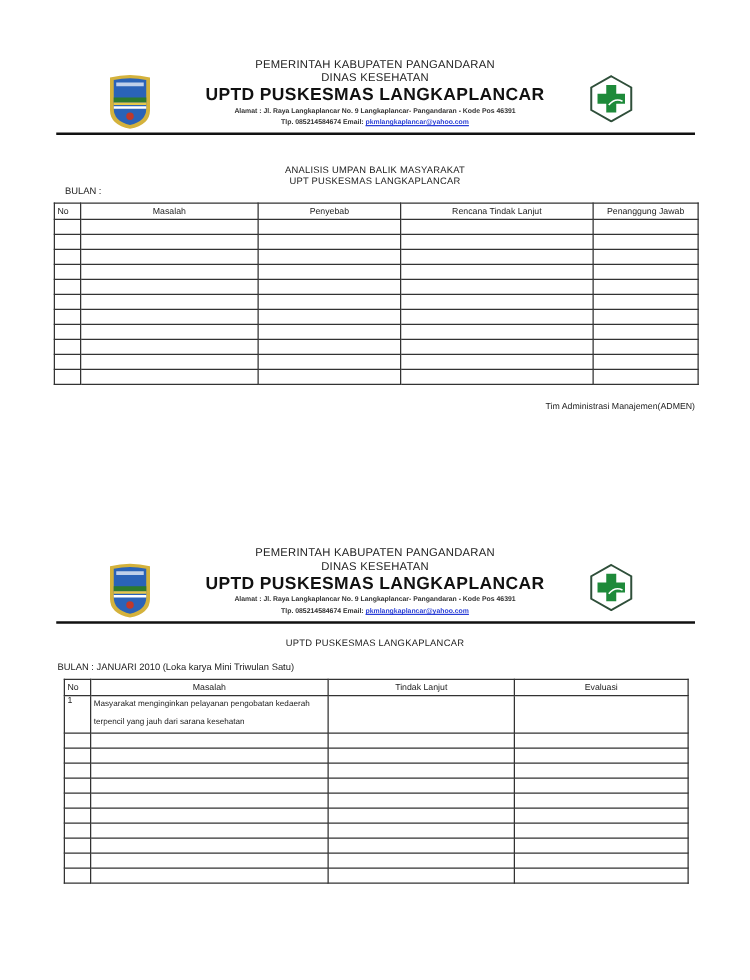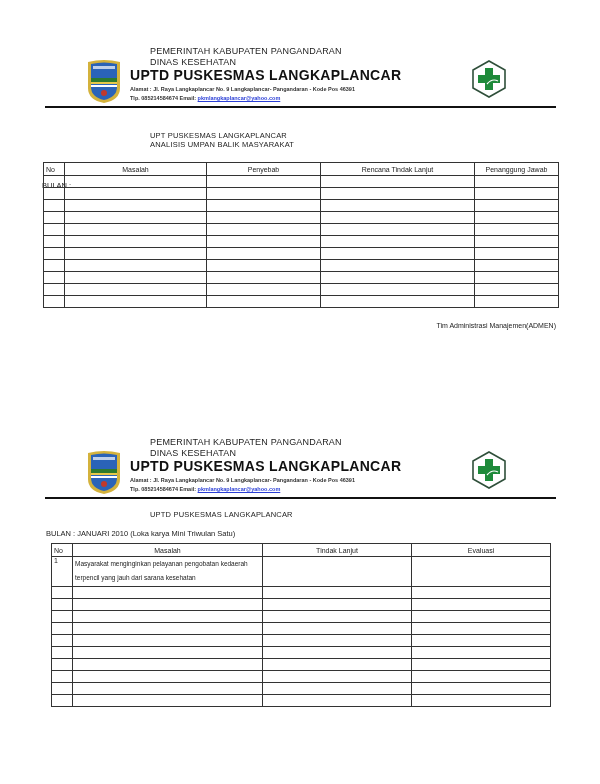--- a/index.html
+++ b/index.html
@@ -1,19 +1,19 @@
 <!DOCTYPE html>
 <html><head>
   <meta charset="utf-8">
   <style>
     html, body { margin: 0; padding: 0; background: #ffffff; }
     body { width: 600px; height: 784px; position: relative; overflow: hidden;
            font-family: "Liberation Sans", sans-serif; color: #1a1a1a; }
     .abs { position: absolute; }
-    .center { }
+    .center { text-align: center; }
     .hdr-line1 { font-size: 9px; letter-spacing: 0.2px; color: #222; }
     .hdr-line2 { font-size: 9px; letter-spacing: 0.2px; color: #222; }
     .hdr-title { font-size: 14px; font-weight: bold; color: #111; letter-spacing: 0.3px; }
     .hdr-addr { font-size: 5.5px; font-weight: bold; color: #333; white-space: nowrap; }
     .hdr-tlp  { font-size: 5.5px; font-weight: bold; color: #333; white-space: nowrap; }
     .email { color: #2b3fd6; text-decoration: underline; }
     .rule { height: 2px; background: #111; }
     .doc-title { font-size: 7.5px; color: #222; letter-spacing: 0.2px; line-height: 9px; }
     .bulan { font-size: 7.5px; color: #222; }
     table.grid { position: absolute; border-collapse: collapse; table-layout: fixed; }
@@ -48,24 +48,24 @@
   </div>
   <svg class="abs logo-right" style="left:471px;top:60px;" viewBox="0 0 36 38">
     <polygon points="18,1 34,10 34,28 18,37 2,28 2,10" fill="#ffffff" stroke="#2f4f3a" stroke-width="1.6"></polygon>
     <path d="M14 8 H22 V15 H29 V23 H22 V30 H14 V23 H7 V15 H14 Z" fill="#1e8a3a"></path>
     <path d="M16 24 Q21 18 27 21" stroke="#ffffff" stroke-width="1.2" fill="none"></path>
   </svg>
   <div class="abs rule" style="left:45px;width:511px;top:106px;"></div>
 </div>
 
 <div class="abs center doc-title" style="left:150px;width:300px;top:131px;">
+  <div>ANALISIS UMPAN BALIK MASYARAKAT</div>
   <div>UPT PUSKESMAS LANGKAPLANCAR</div>
-  <div>ANALISIS UMPAN BALIK MASYARAKAT</div>
-</div>
-<div class="abs bulan" style="left:42px;top:148px;margin-top:33px;">BULAN :</div>
+</div>
+<div class="abs bulan" style="left:52px;top:148px;">BULAN :</div>
 
 <table class="grid" style="left:43px;top:162px;width:515px;">
   <colgroup>
     <col style="width:21px">
       <col style="width:142px">
       <col style="width:114px">
       <col style="width:154px">
       <col style="width:84px">
   </colgroup>
   <thead>

